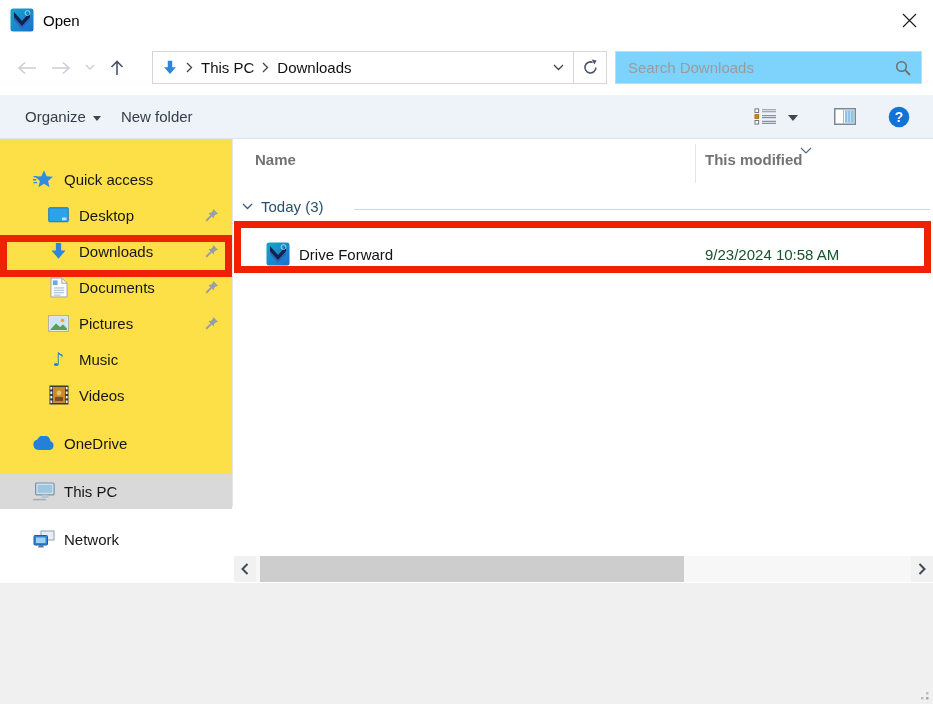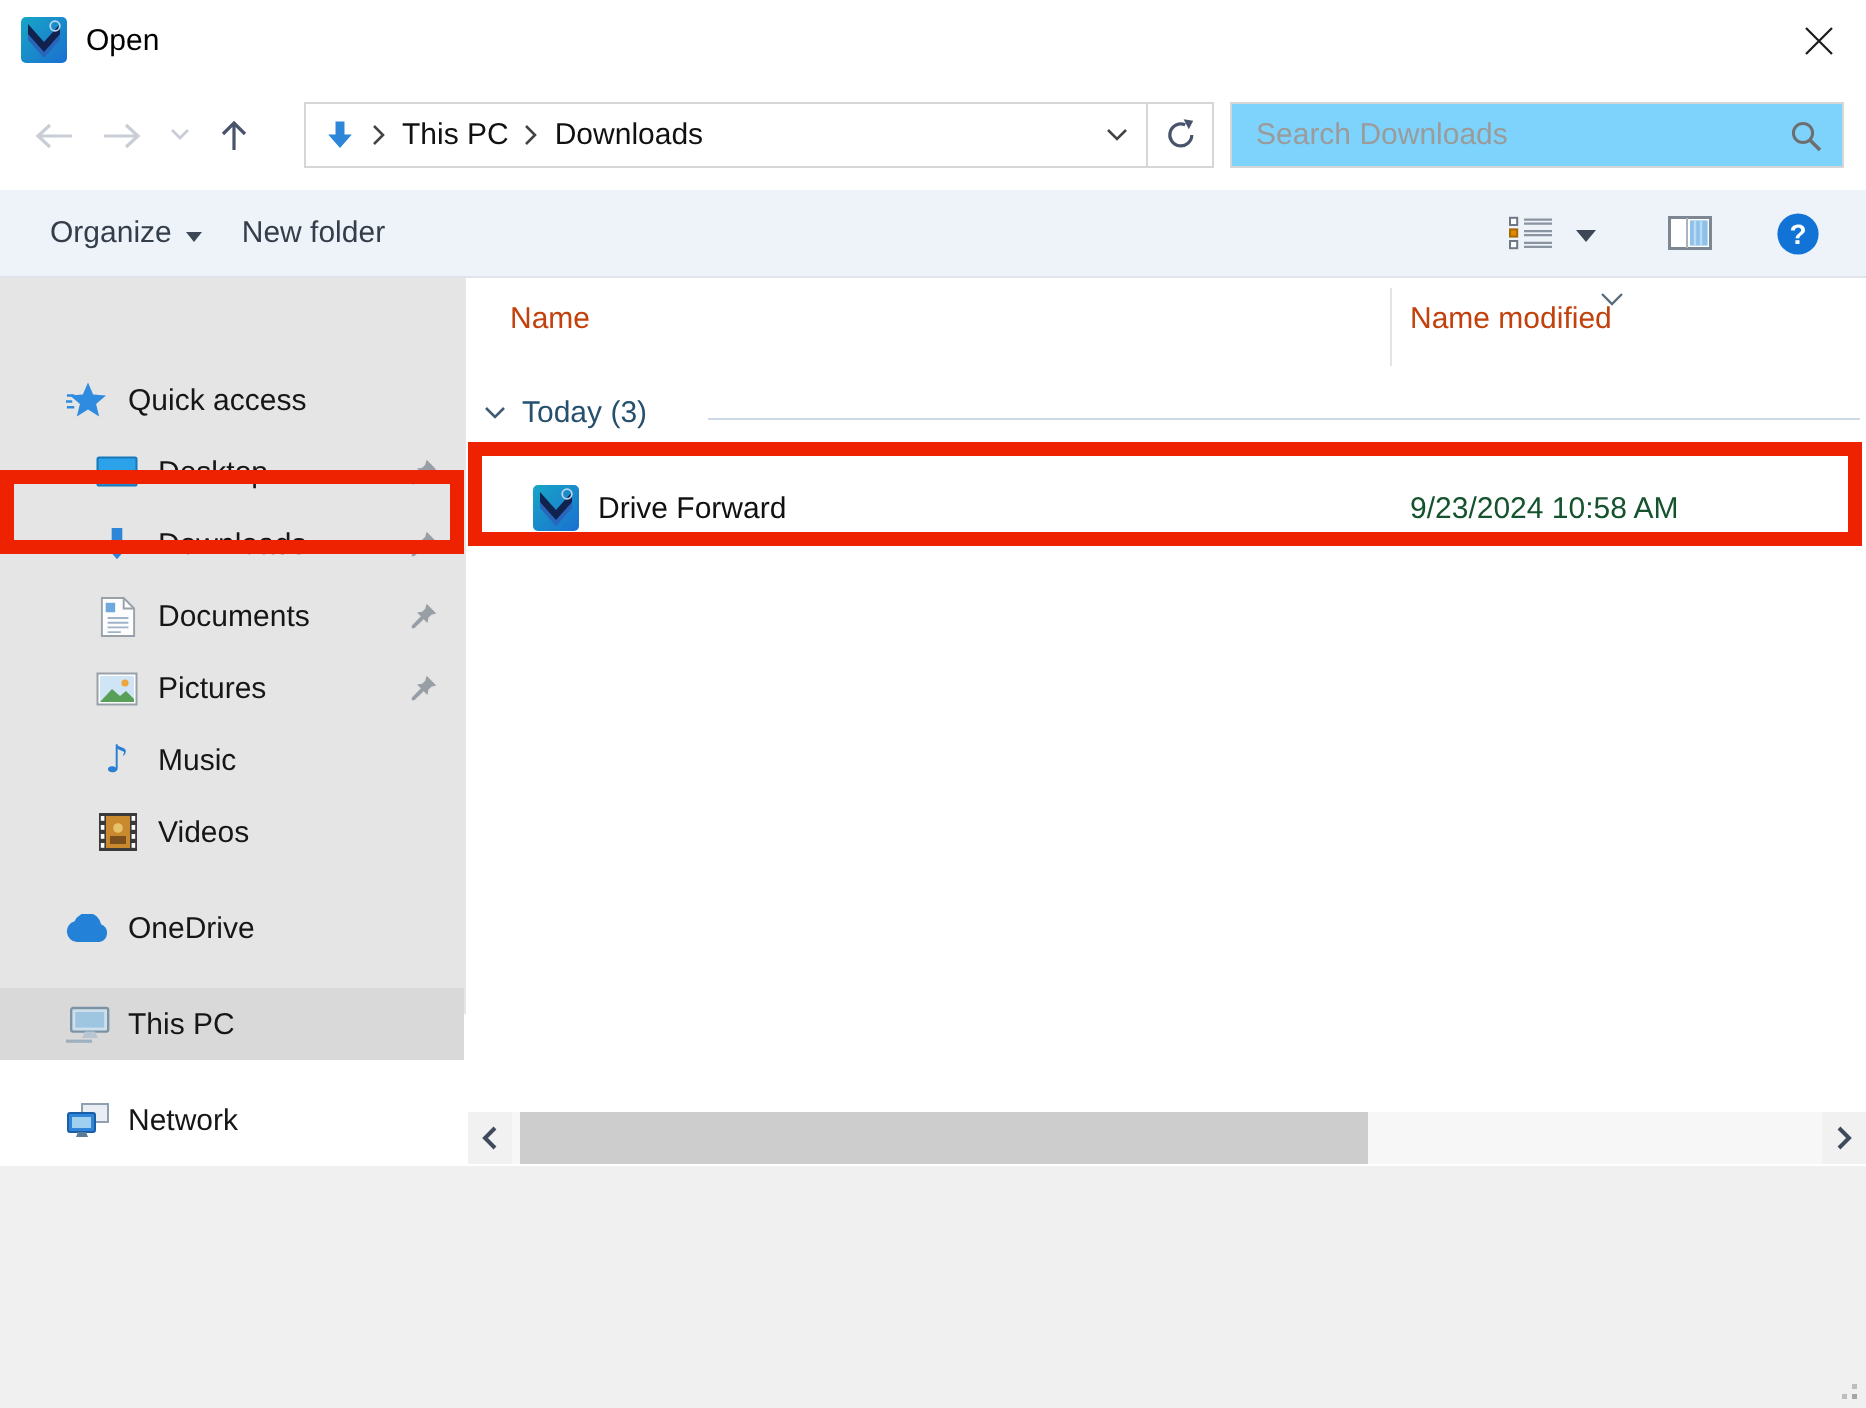--- a/index.html
+++ b/index.html
@@ -29,33 +29,33 @@
            display:flex;align-items:center;color:#343e4b;}
   .tool-item{display:flex;align-items:center;cursor:pointer;}
   .organize{margin-left:25px;text-align:center;}
   .organize .caret{margin-left:7px;margin-top:3px;width:0;height:0;border-left:4px solid transparent;border-right:4px solid transparent;border-top:5px solid #3b4754;}
   .newfolder{margin-left:20px;}
   .tool-right{margin-left:auto;margin-right:23px;display:flex;align-items:center;}
   .view-caret{margin-left:10px;margin-top:2px;width:0;height:0;border-left:5px solid transparent;border-right:5px solid transparent;border-top:6px solid #3b4754;}
   .sp36{width:36px;} .sp32{width:32px;}
 
   
-  .sidebar{position:absolute;top:139px;left:0;width:233px;height:368px;background:#e5e5e5;border-right:1px solid #e6e6e6;padding-top:43px;}
+  .sidebar{position:absolute;top:139px;left:0;width:233px;height:368px;background:#fde047;border-right:1px solid #e6e6e6;padding-top:22px;}
   .side-item{height:36px;display:flex;align-items:center;cursor:pointer;}
   .side-item .icon{width:23px;height:23px;display:flex;align-items:center;justify-content:center;margin-right:9px;flex:0 0 auto;}
   .side-item .lbl{white-space:nowrap;color:#161616;}
   .lvl0{padding-left:32px;} .lvl1{padding-left:47px;}
   .side-item.selected{background:#d9d9d9;}
   .pin{margin-left:auto;margin-right:13px;display:flex;align-items:center;}
   .side-gap{height:12px;}
   .music-glyph{font-family:"DejaVu Sans",sans-serif;font-size:19px;color:#2a7fd4;line-height:1;}
 
   
   .filepanel{position:absolute;top:139px;left:234px;width:699px;height:444px;background:#fff;}
-  .hdr{position:absolute;top:12px;color:#c2410c;cursor:pointer;}
+  .hdr{position:absolute;top:12px;color:#737373;cursor:pointer;font-weight:bold;}
   .hdr-name{left:21px;} .hdr-date{left:471px;}
   .col-sep{position:absolute;left:461px;top:5px;width:1px;height:39px;background:#e4e4e4;}
   .sort-chev{position:absolute;left:566px;top:1px;}
   .group-row{position:absolute;left:8px;top:59px;display:flex;align-items:center;color:#26506d;cursor:pointer;}
   .group-row .glbl{margin-left:8px;}
   .group-line{position:absolute;left:120px;top:70px;width:576px;height:1px;background:#ccd9e4;}
   .file-row{position:absolute;left:7px;top:89px;width:685px;height:52px;display:flex;align-items:center;cursor:pointer;background:#fff;}
   .file-row .ficon{margin-left:25px;width:24px;height:24px;flex:0 0 auto;}
   .file-row .fname{margin-left:9px;color:#111;}
   .file-row .fdate{position:absolute;left:464px;color:#14532d;}
@@ -337,21 +337,21 @@
   </div>
 
   <div class="filepanel">
     <div class="sort-chev">
       <svg width="12" height="7" viewBox="0 0 12 7">
           <path d="M1 1 L6 6 L11 1" stroke="#5a6b7c" stroke-width="1.2" fill="none"></path>
         </svg>
     </div>
     <div class="hdr hdr-name">Name</div>
     <div class="col-sep"></div>
-    <div class="hdr hdr-date">Name modified</div>
+    <div class="hdr hdr-date">This modified</div>
 
     <div class="group-row">
       <svg width="11" height="7" viewBox="0 0 11 7">
         <path d="M1 1 L5.5 5.5 L10 1" stroke="#3f5a74" stroke-width="1.3" fill="none"></path>
       </svg>
       <span class="glbl">Today (3)</span>
     </div>
     <div class="group-line"></div>
 
     <div class="file-row">

